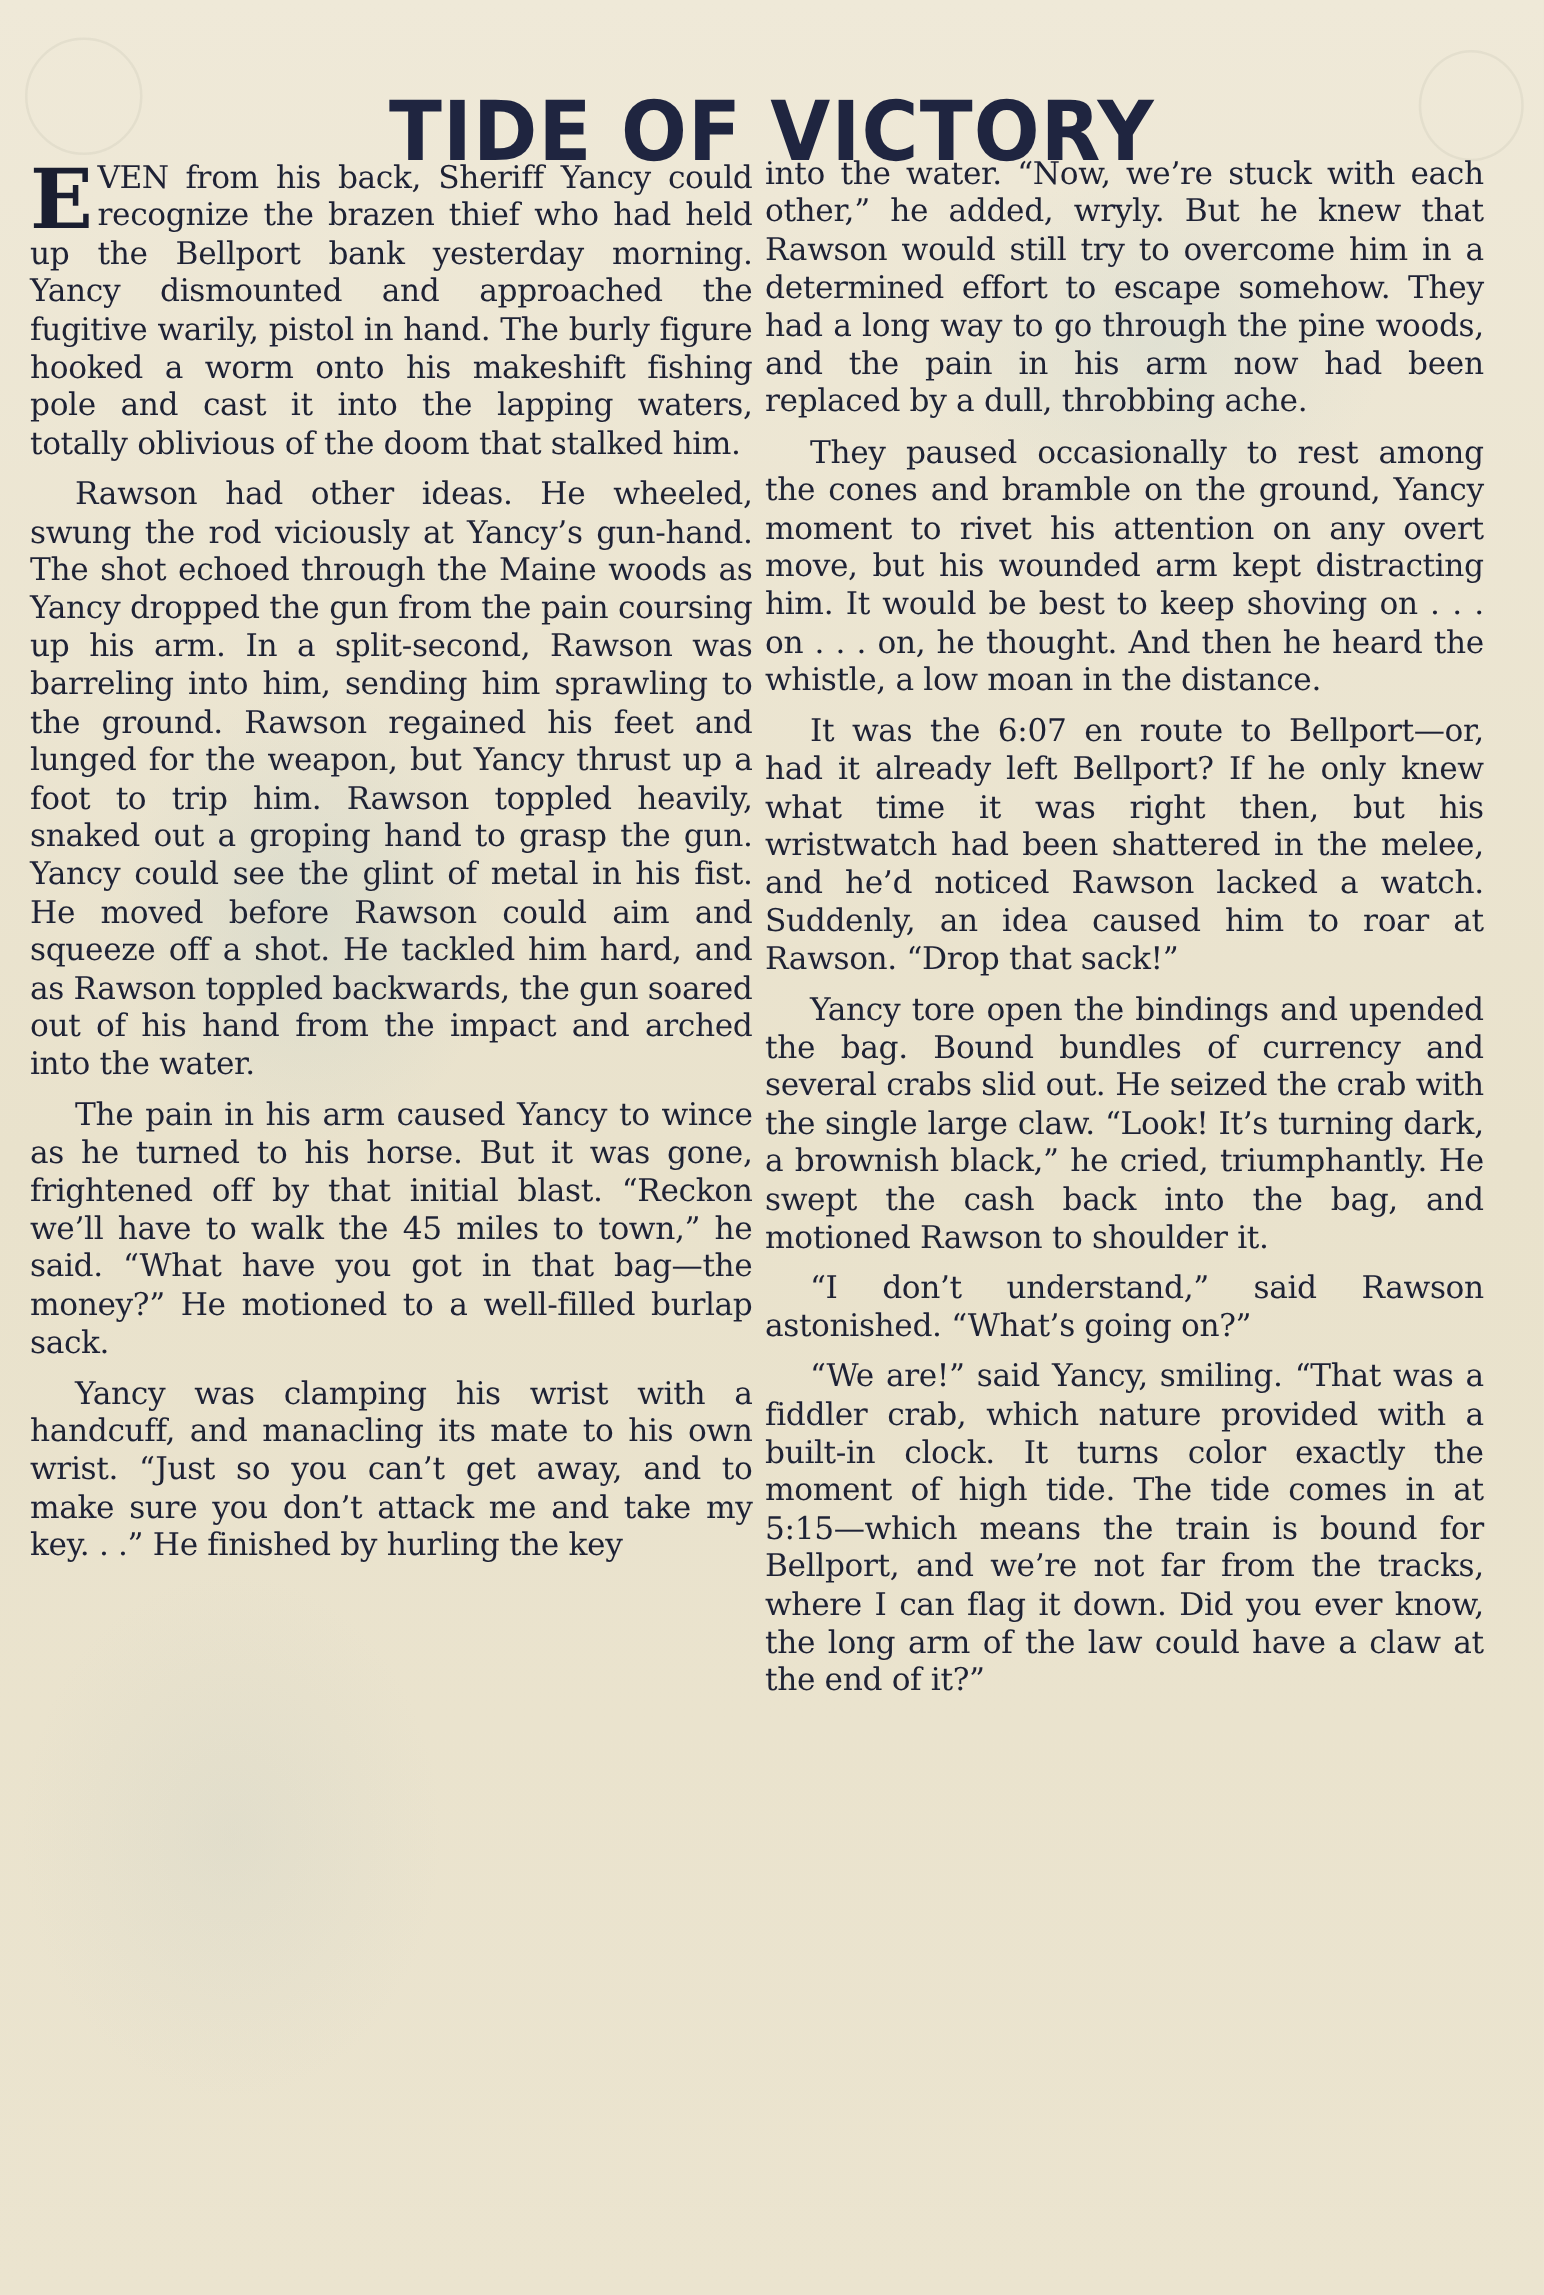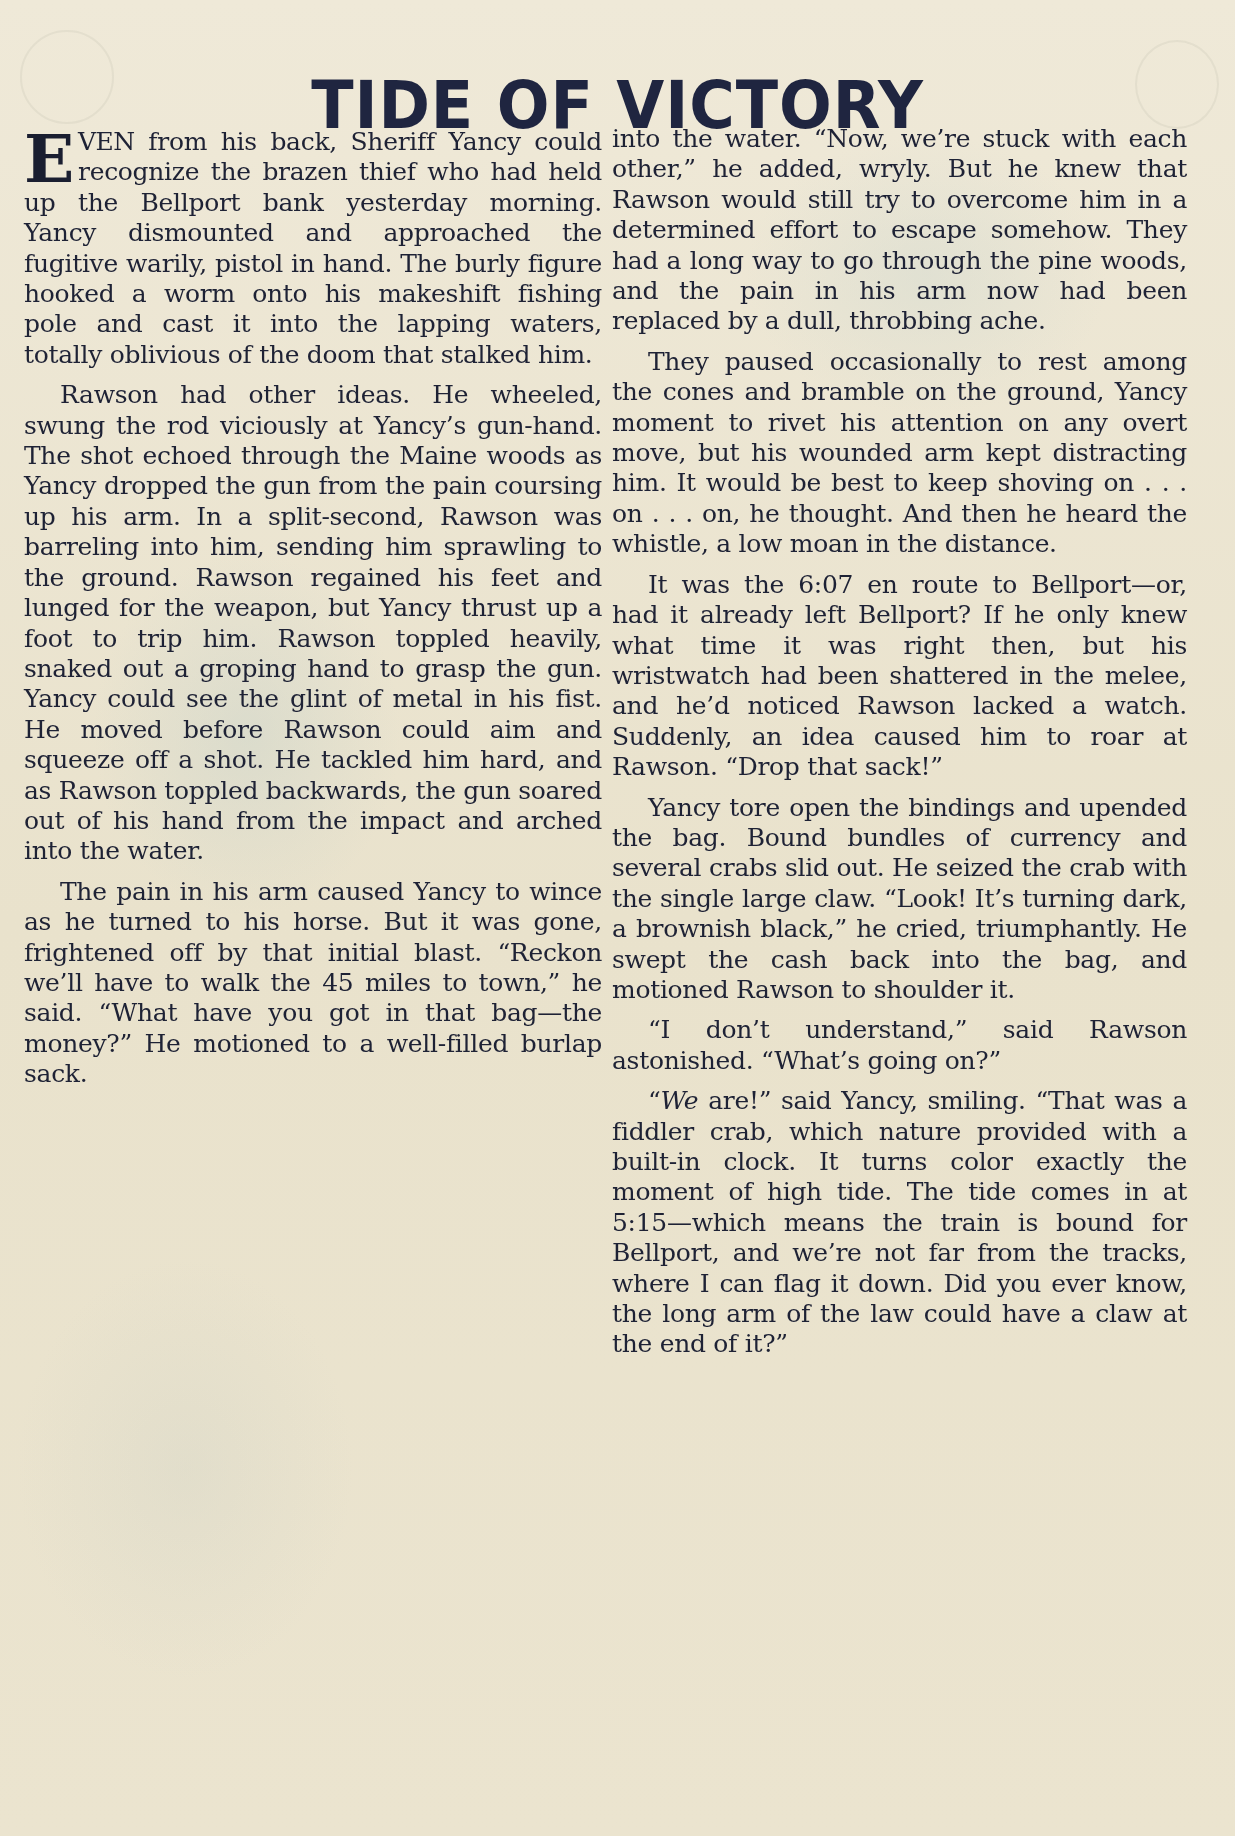--- a/index.html
+++ b/index.html
@@ -57,36 +57,37 @@
   .dropcap {
     float: left;
     font-family: "DejaVu Serif", "Liberation Serif", serif;
     font-weight: bold;
     font-size: 66px;
     line-height: 52px;
     margin: 6px 4px 0 0;
     color: #1a1e30;
   }
   .lead-caps { letter-spacing: -0.5px; }
-  .italic { font-style: italic; }
+  .italic { }
 </style>
 </head>
 <body>
 
 <div class="page">
   <div class="ghost-circle" style="left:20px;top:30px;width:90px;height:90px;"></div>
   <div class="ghost-circle" style="left:1135px;top:40px;width:80px;height:85px;"></div>
 </div>
 
 <h1 class="title">TIDE OF VICTORY</h1>
 
 <div class="column col-left">
   <p class="para first"><span class="dropcap">E</span><span class="lead-caps">VEN</span><span> from his back, Sheriff Yancy could recognize the brazen thief who had held up the Bellport bank yesterday morn­ing. Yancy dismounted and approached the fugitive warily, pistol in hand. The burly figure hooked a worm onto his make­shift fishing pole and cast it into the lap­ping waters, totally oblivious of the doom that stalked him.</span></p>
   <p class="para">Rawson had other ideas. He wheeled, swung the rod viciously at Yancy’s gun-hand. The shot echoed through the Maine woods as Yancy dropped the gun from the pain coursing up his arm. In a split-second, Rawson was barreling into him, sending him sprawling to the ground. Rawson re­gained his feet and lunged for the weapon, but Yancy thrust up a foot to trip him. Rawson toppled heavily, snaked out a groping hand to grasp the gun. Yancy could see the glint of metal in his fist. He moved before Rawson could aim and squeeze off a shot. He tackled him hard, and as Rawson toppled backwards, the gun soared out of his hand from the impact and arched into the water.</p>
   <p class="para">The pain in his arm caused Yancy to wince as he turned to his horse. But it was gone, frightened off by that initial blast. “Reckon we’ll have to walk the 45 miles to town,” he said. “What have you got in that bag—the money?” He motioned to a well-filled burlap sack.</p>
+  <p class="para">Yancy was clamping his wrist with a handcuff, and manacling its mate to his own wrist. “Just so you can’t get away, and to make sure you don’t attack me and take my key. . .” He finished by hurling the key</p>
 </div>
 
 <div class="column col-right">
   <p class="para noindent">into the water. “Now, we’re stuck with each other,” he added, wryly. But he knew that Rawson would still try to overcome him in a determined effort to escape some­how. They had a long way to go through the pine woods, and the pain in his arm now had been replaced by a dull, throbbing ache.</p>
   <p class="para">They paused occasionally to rest among the cones and bramble on the ground, Yancy moment to rivet his attention on any overt move, but his wounded arm kept dis­tracting him. It would be best to keep shov­ing on . . . on . . . on, he thought. And then he heard the whistle, a low moan in the distance.</p>
   <p class="para">It was the 6:07 en route to Bellport—or, had it already left Bellport? If he only knew what time it was right then, but his wristwatch had been shattered in the melee, and he’d noticed Rawson lacked a watch. Suddenly, an idea caused him to roar at Rawson. “Drop that sack!”</p>
   <p class="para">Yancy tore open the bindings and up­ended the bag. Bound bundles of currency and several crabs slid out. He seized the crab with the single large claw. “Look! It’s turning dark, a brownish black,” he cried, triumphantly. He swept the cash back into the bag, and motioned Rawson to shoulder it.</p>
   <p class="para">“I don’t understand,” said Rawson astonished. “What’s going on?”</p>
   <p class="para"><span>“</span><span class="italic">We</span><span> are!” said Yancy, smiling. “That was a fiddler crab, which nature provided with a built-in clock. It turns color exactly the moment of high tide. The tide comes in at 5:15—which means the train is bound for Bellport, and we’re not far from the tracks, where I can flag it down. Did you ever know, the long arm of the law could have a claw at the end of it?”</span></p>
 </div>

